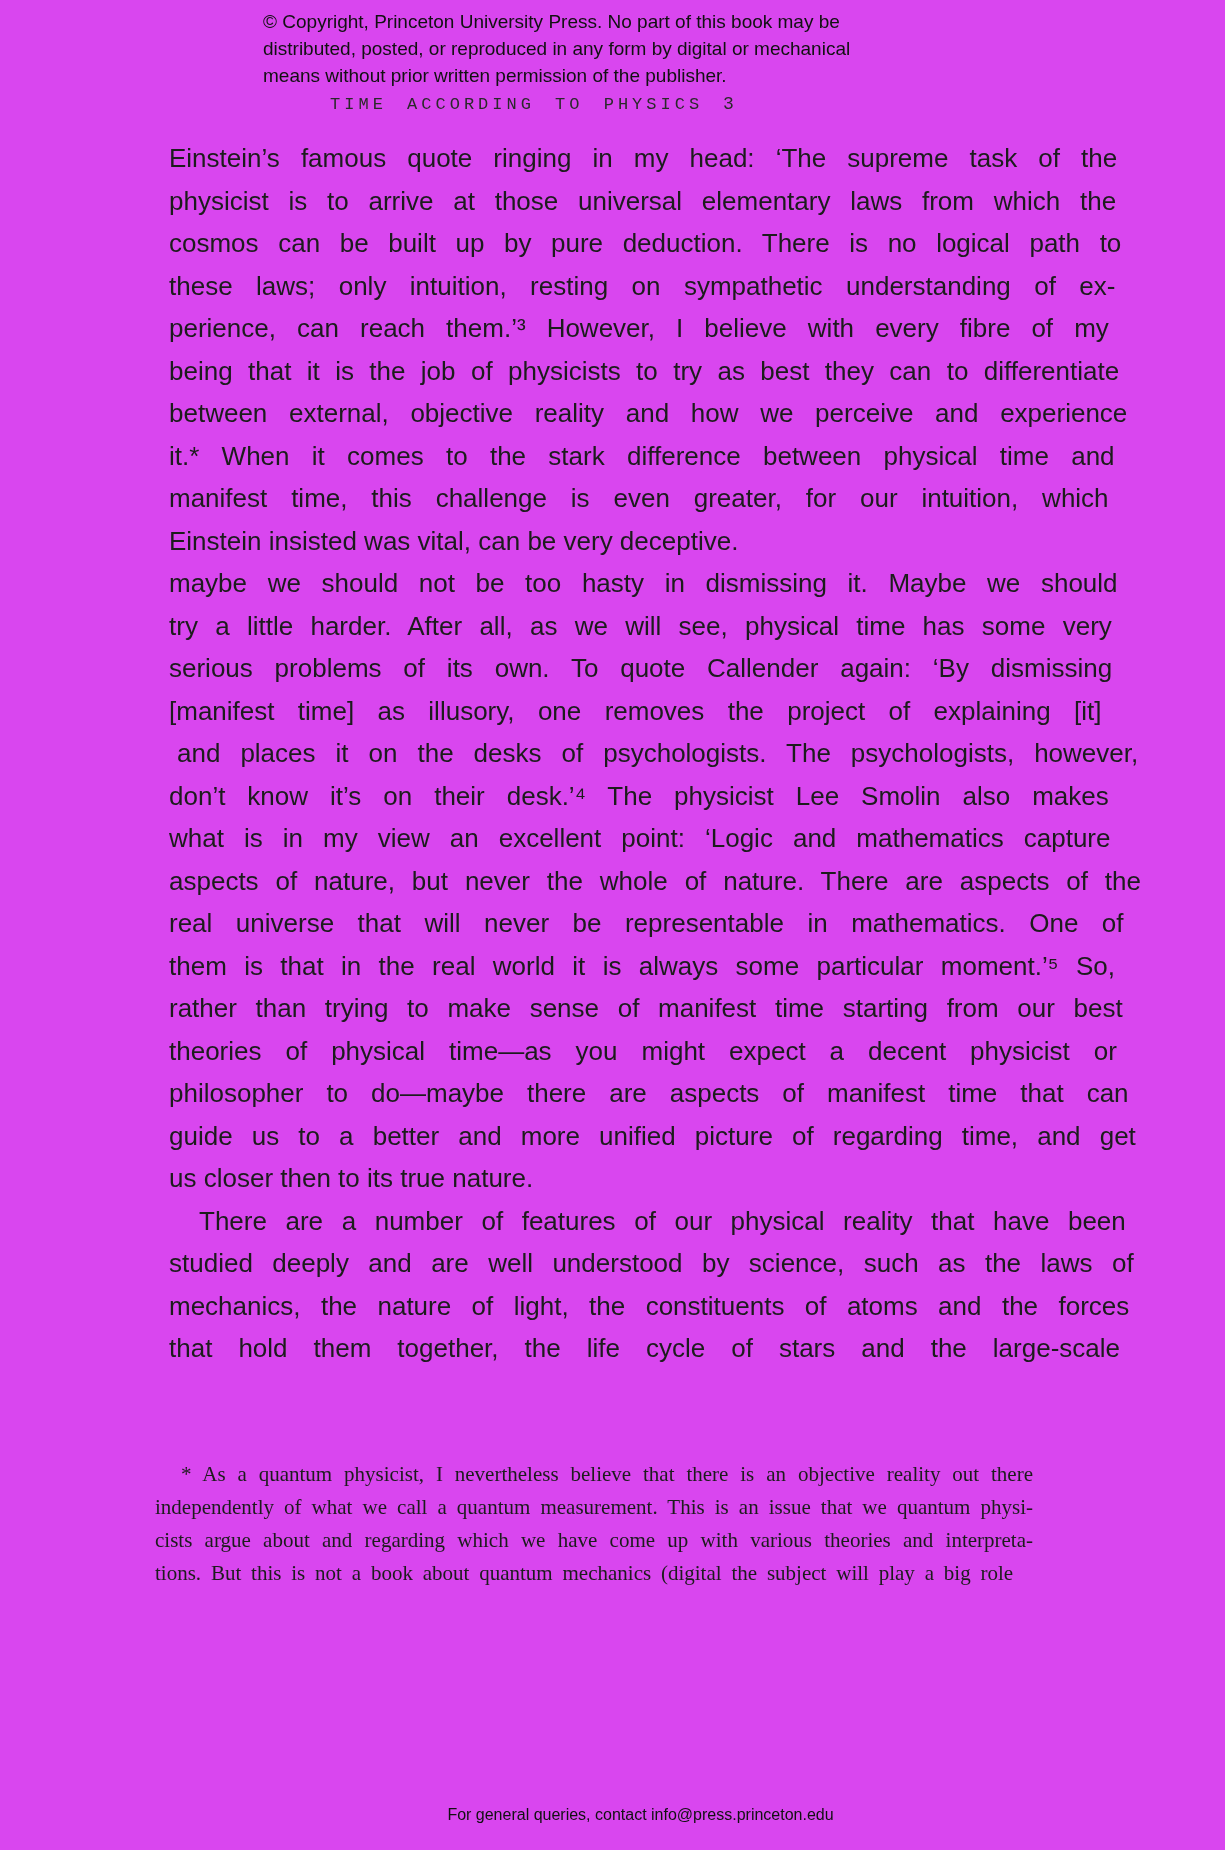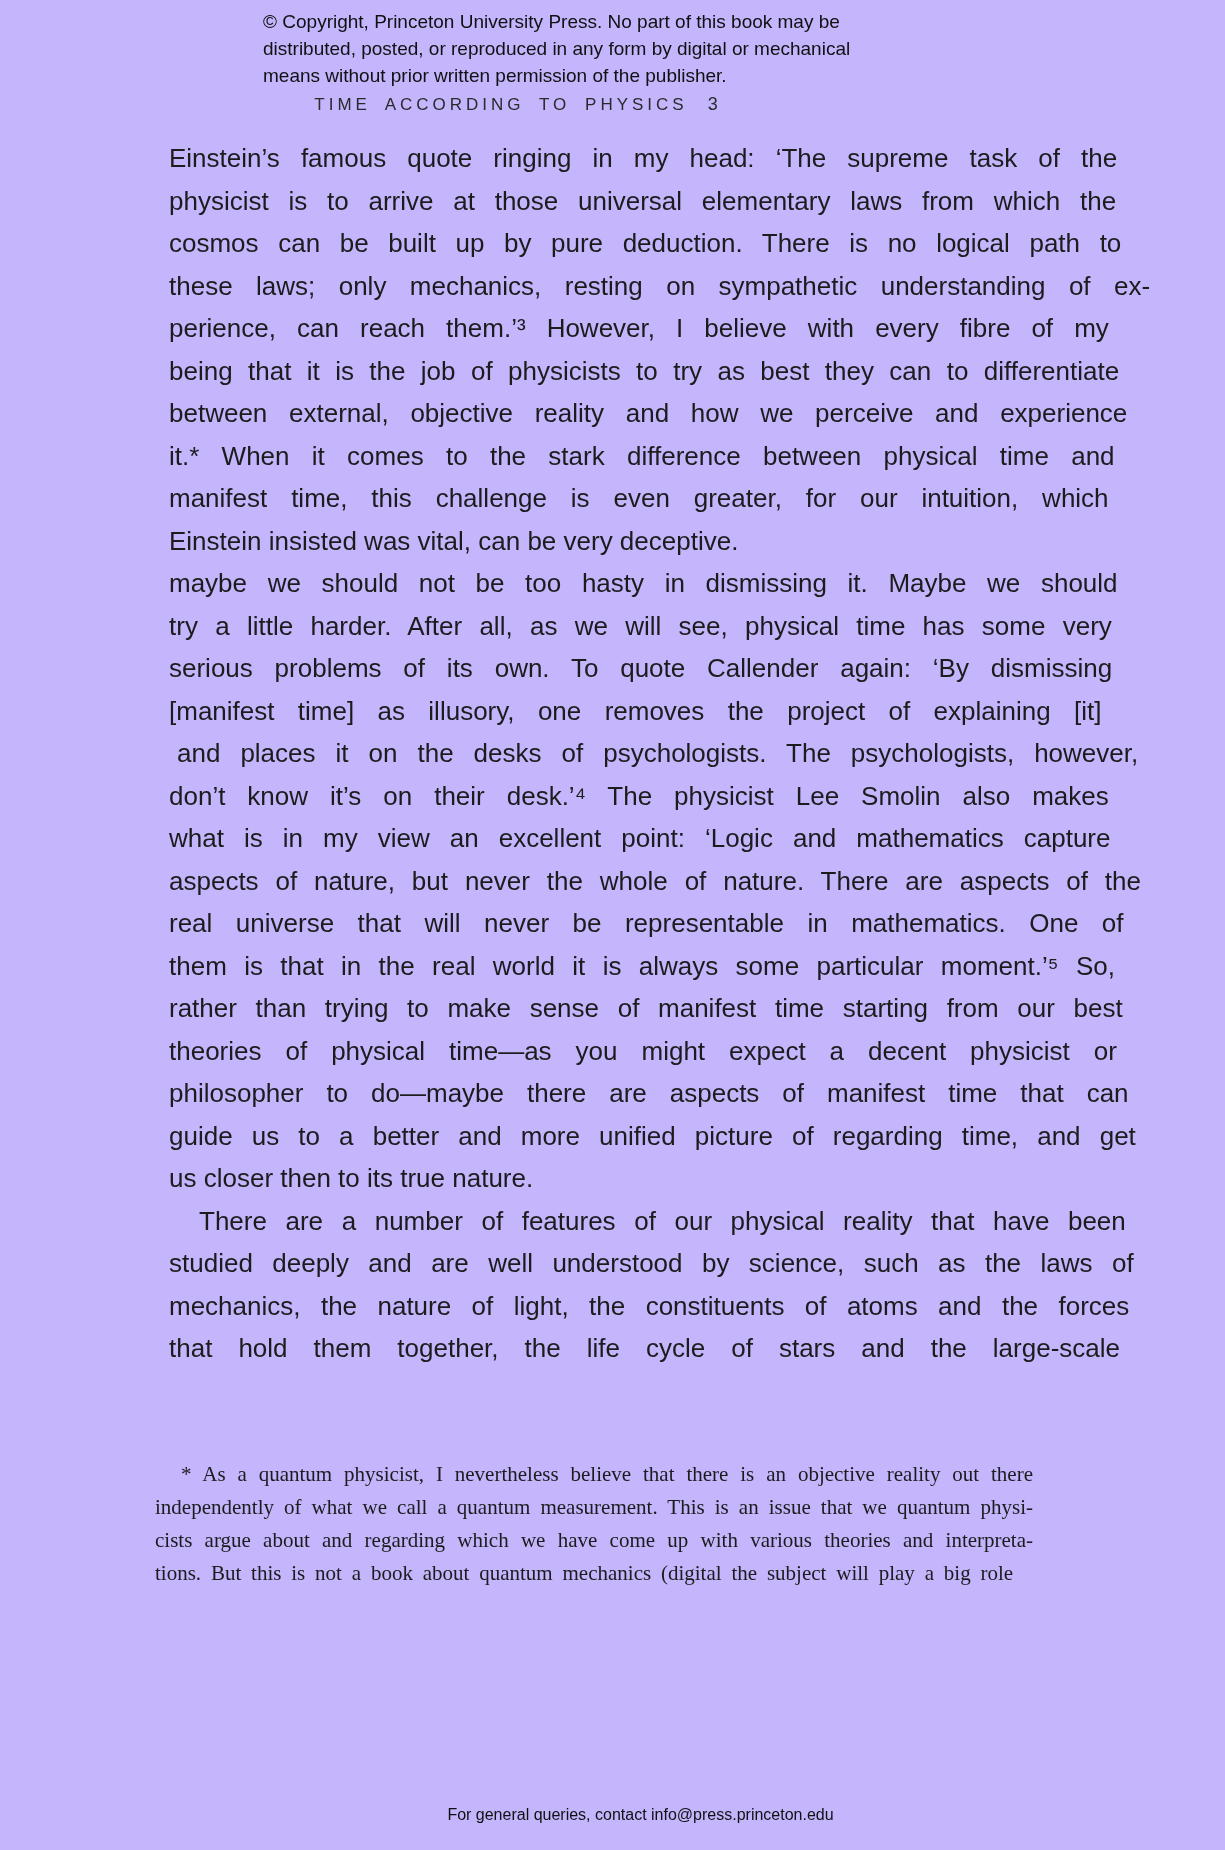--- a/index.html
+++ b/index.html
@@ -1,40 +1,40 @@
 <!DOCTYPE html>
 <html><head>
 <meta charset="utf-8">
 <style>
   html,body{margin:0;padding:0;background:#ffffff;}
   .page{
     position:relative;
     width:1225px;
     height:1850px;
-    background:#c4b5fd;
+    background:#d946ef;
     overflow:hidden;
     color:#1e1e1e;
   }
   .copyright{
     position:absolute;
     left:263px;
     top:8px;
     width:760px;
     font-family:"Liberation Sans","DejaVu Sans",sans-serif;
     font-size:19px;
     line-height:27px;
     color:#111;
   }
   .running-header{
     position:absolute;
     top:94px;
-    left:0;
+    left:16px;
     width:1032px;
     text-align:center;
-    font-family:Liberation Sans, sans-serif;
+    font-family:Liberation Mono, monospace;
     color:#2a2a2a;
   }
   .chapter-title{
     font-size:17px;
     letter-spacing:4px;
     word-spacing:6px;
   }
   .page-number{
     font-size:18px;
     margin-left:20px;
@@ -90,21 +90,21 @@
 
   <div class="running-header">
     <span class="chapter-title">TIME ACCORDING TO PHYSICS</span><span class="page-number">3</span>
   </div>
 
   <div class="body-text">
       <div class="para">
         <div class="line" style="word-spacing: 13.847px;"><span>Einstein’s famous quote ringing in my head: ‘The supreme task of the</span></div>
         <div class="line" style="word-spacing: 12.538px;"><span>physicist is to arrive at those universal elementary laws from which the</span></div>
         <div class="line" style="word-spacing: 12.365px;"><span>cosmos can be built up by pure deduction. There is no logical path to</span></div>
-        <div class="line" style="word-spacing: 16.2px;"><span>these laws; only mechanics, resting on sympathetic understanding of ex-</span></div>
+        <div class="line" style="word-spacing: 16.2px;"><span>these laws; only intuition, resting on sympathetic understanding of ex-</span></div>
         <div class="line" style="word-spacing: 13.841px;"><span>perience, can reach them.’³ However, I believe with every fibre of my</span></div>
         <div class="line" style="word-spacing: 8.165px;"><span>being that it is the job of physicists to try as best they can to differentiate</span></div>
         <div class="line" style="word-spacing: 14.462px;"><span>between external, objective reality and how we perceive and experience</span></div>
         <div class="line" style="word-spacing: 15.058px;"><span>it.* When it comes to the stark difference between physical time and</span></div>
         <div class="line" style="word-spacing: 16.641px;"><span>manifest time, this challenge is even greater, for our intuition, which</span></div>
         <div class="line"><span>Einstein insisted was vital, can be very deceptive.</span></div>
       </div>
       <div class="para">
         <div class="line" style="word-spacing: 13.408px;"><span>maybe we should not be too hasty in dismissing it. Maybe we should</span></div>
         <div class="line" style="word-spacing: 10.059px;"><span>try a little harder. After all, as we will see, physical time has some very</span></div>

